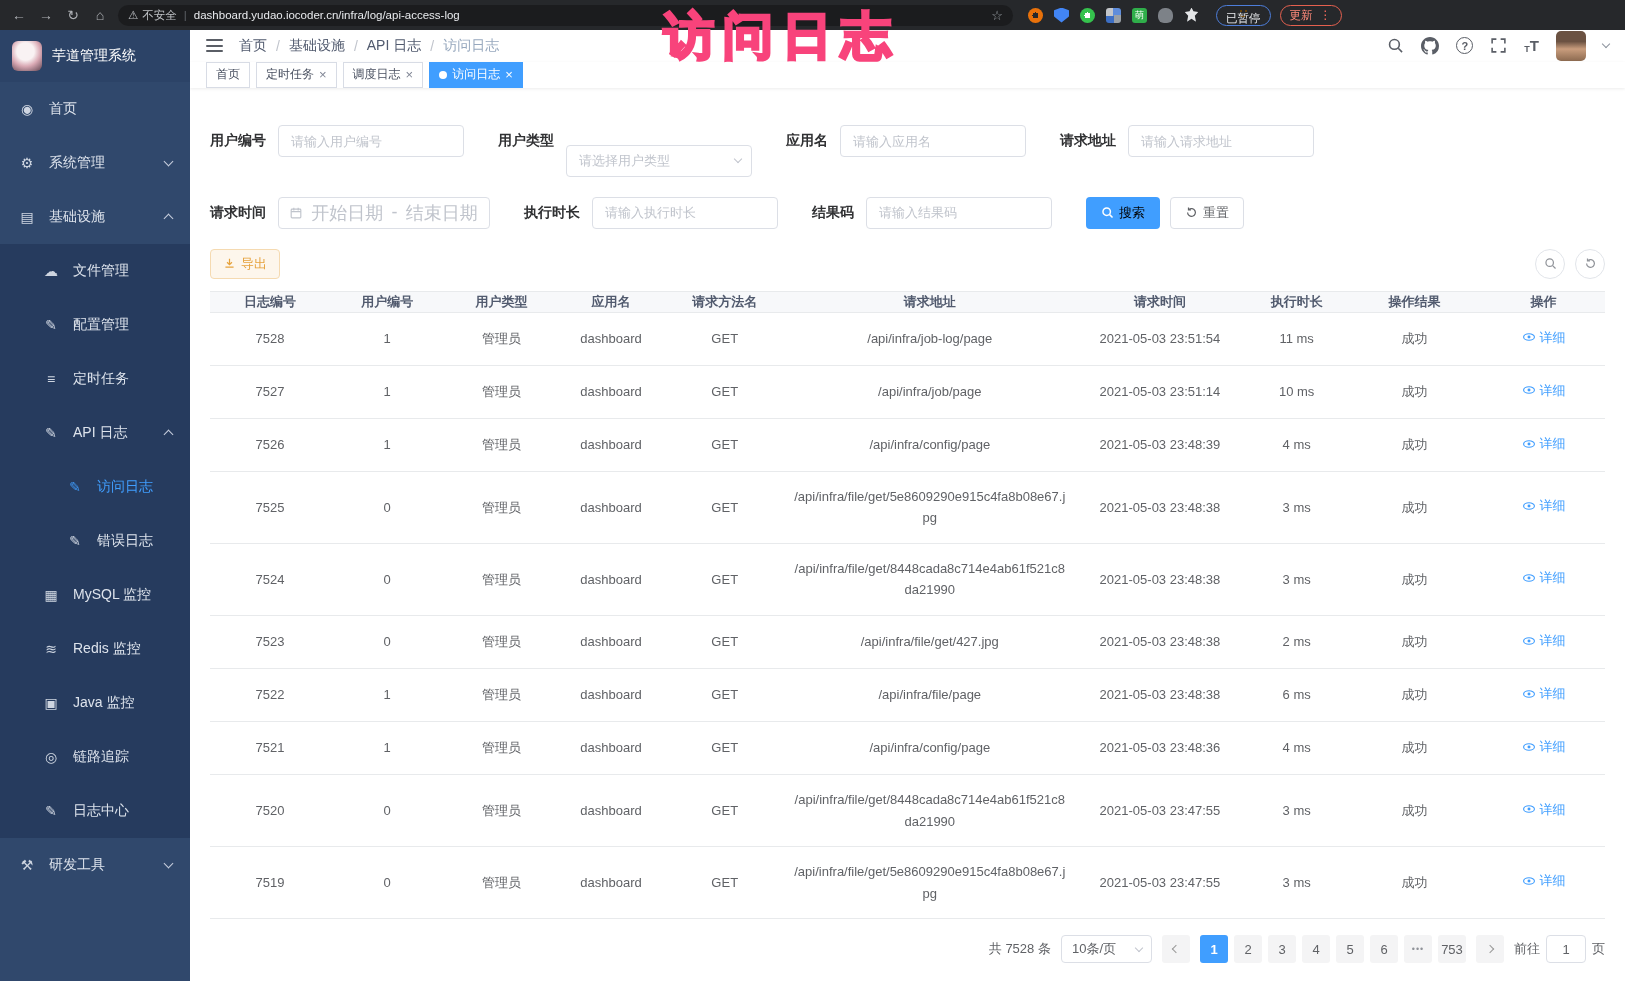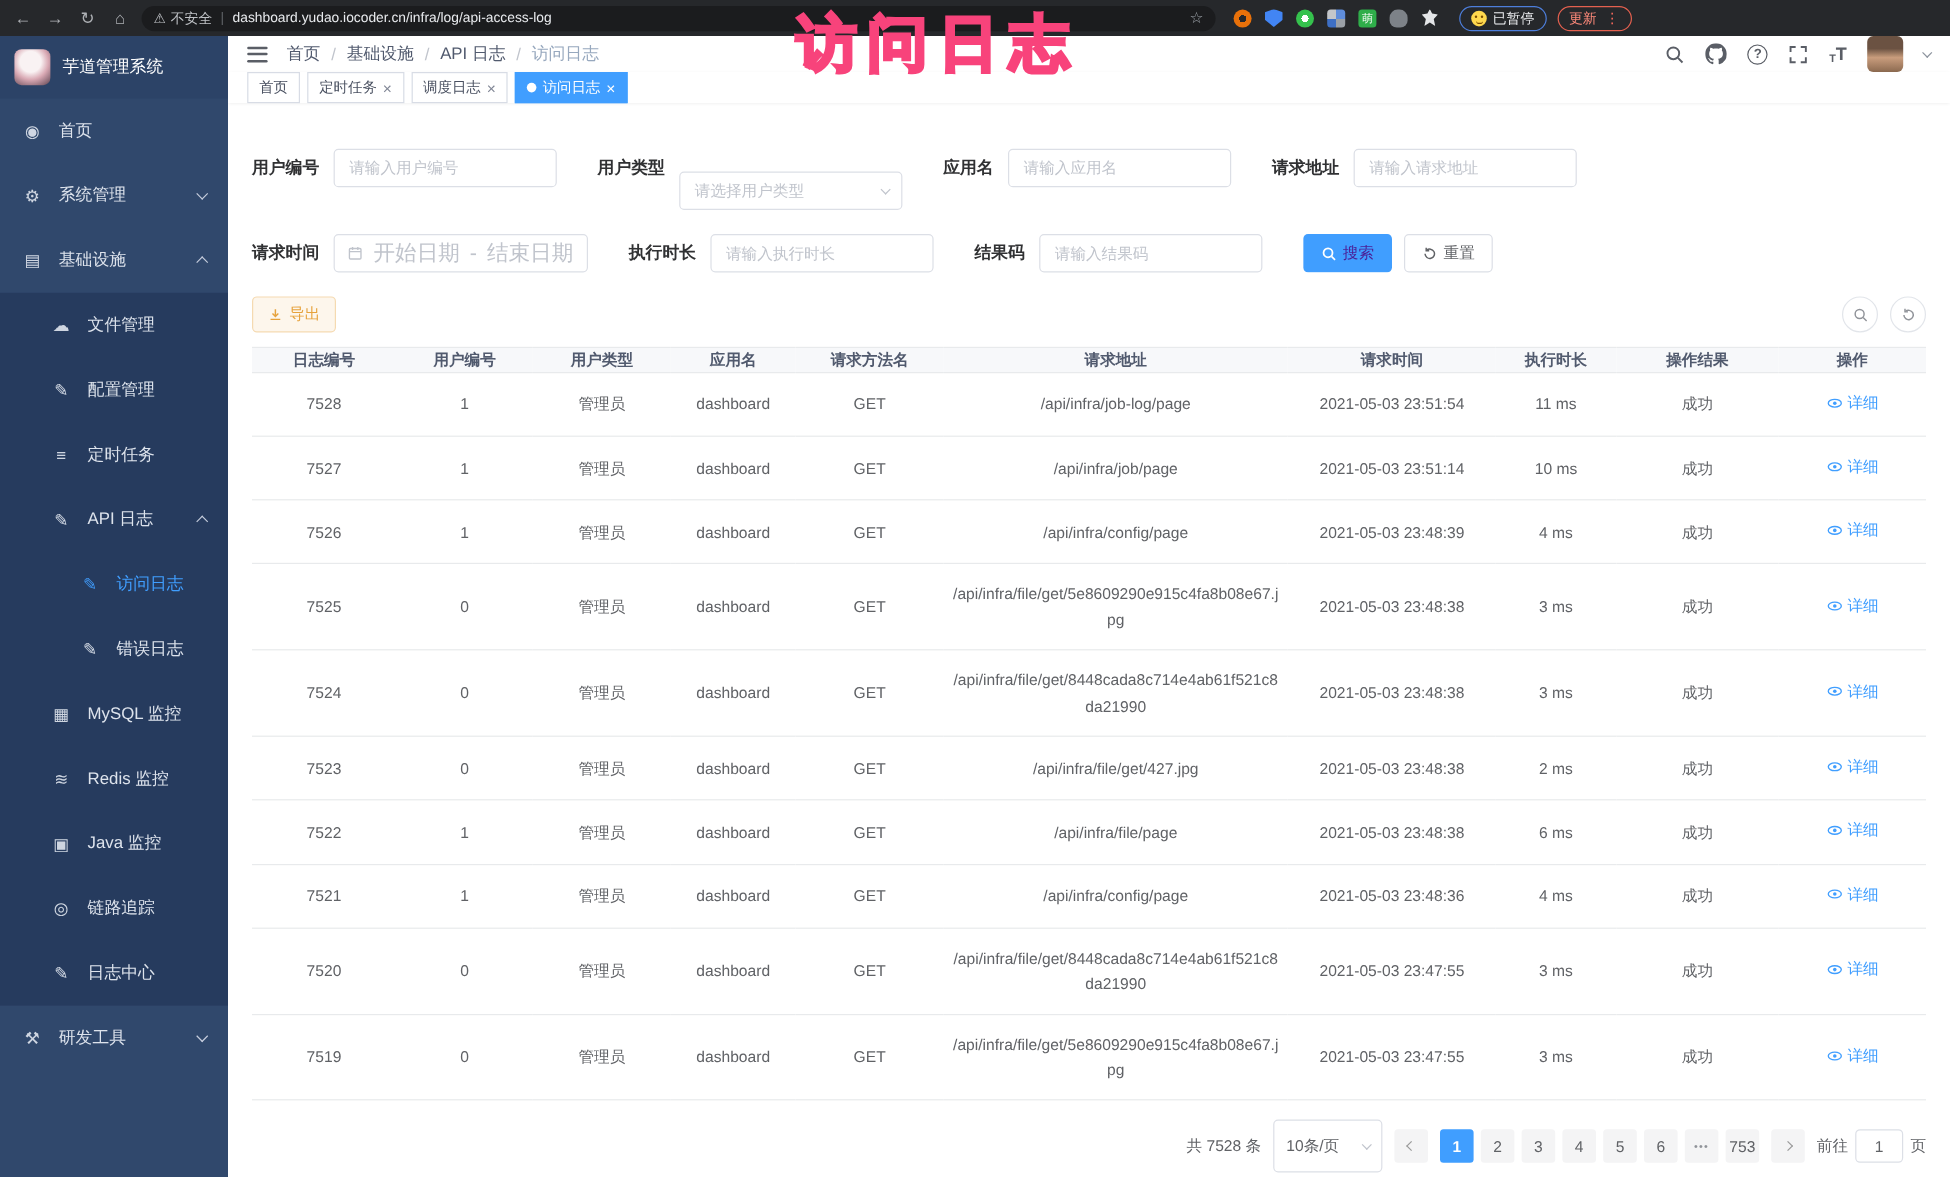--- a/index.html
+++ b/index.html
@@ -17,21 +17,21 @@
   .ext{display:flex;gap:11px;align-items:center;margin-left:6px;}
   .xi{width:15px;height:15px;border-radius:50%;}
   .xi-donut{background:radial-gradient(circle,#26282b 0 3px,#e8710a 3px 7.5px);}
   .xi-shield{background:#4285f4;border-radius:3px 3px 7px 7px;clip-path:polygon(50% 0,100% 18%,100% 60%,50% 100%,0 60%,0 18%);}
   .xi-green{background:radial-gradient(circle,#fff 0 3px,#35c24d 3px 7.5px);}
   .xi-grid{background:conic-gradient(#5f8ddb 0 25%,#9aa0a6 0 50%,#3d6fc4 0 75%,#c3c6ca 0);border-radius:3px;}
   .xi-meng{background:#2fae4a;border-radius:3px;color:#fff;font-size:9px;display:flex;align-items:center;justify-content:center;}
   .xi-ghost{background:#7d8288;border-radius:45% 45% 40% 40%;}
   .xi-paw{background:#e4e6e8;clip-path:polygon(50% 0,63% 25%,95% 30%,72% 55%,80% 95%,50% 75%,20% 95%,28% 55%,5% 30%,37% 25%);}
   .pill{height:21px;display:flex;align-items:center;gap:5px;padding:0 9px;font-size:11.5px;border-radius:11px;white-space:nowrap;}
-  .pill-paused{border:1.5px solid #4d7edb;color:#e8eaed;margin-left:8px;}
+  .pill-paused{border:1.5px solid #4d7edb;color:#e8eaed;margin-left:8px;flex-direction:column;}
   .face{width:13px;height:13px;border-radius:50%;background:radial-gradient(circle at 50% 38%,#ffd84d 0 70%,#f0a830 100%);position:relative;}
   .face::before{content:"";position:absolute;left:3px;top:4px;width:2px;height:2px;background:#7a4b00;border-radius:50%;box-shadow:5px 0 0 #7a4b00;}
   .face::after{content:"";position:absolute;left:3.5px;top:7px;width:6px;height:3px;border-bottom:1.4px solid #7a4b00;border-radius:0 0 6px 6px;}
   .pill-update{border:1.5px solid #e4604f;color:#ff8a7a;gap:7px;}
   .kebab{color:#ff6b5e;font-size:12px;}
 
   
   .app{display:flex;height:951px;}
 
   
@@ -78,36 +78,36 @@
   .f-row{display:flex;align-items:center;gap:34px;margin-bottom:20px;flex-wrap:nowrap;}
   .f-item{display:flex;align-items:center;gap:12px;}
   .f-label{font-size:14px;font-weight:700;color:#303133;white-space:nowrap;}
   .f-input{width:186px;height:32px;border:1px solid #dcdfe6;border-radius:4px;padding:0 12px;font-size:13px;color:#606266;outline:none;}
   .f-input::placeholder{color:#c0c4cc;}
   .f-select{width:186px;height:32px;border:1px solid #dcdfe6;border-radius:4px;padding:0 10px 0 12px;font-size:13px;color:#c0c4cc;display:flex;align-items:center;cursor:pointer;margin-top:39px;}
   .f-select .caret{margin-left:auto;border-color:#c0c4cc;}
   .f-range{width:212px;height:32px;border:1px solid #dcdfe6;border-radius:4px;padding:0 10px;font-size:18px;color:#c0c4cc;display:flex;align-items:center;gap:7px;cursor:pointer;}
   .f-range .ph{flex:1;text-align:center;}
   .btn{height:32px;padding:0 14px;border-radius:4px;font-size:13px;display:inline-flex;align-items:center;gap:5px;cursor:pointer;border:1px solid transparent;}
-  .btn-primary{background:#409eff;color:#4c1d95;}
+  .btn-primary{background:#409eff;color:#000000;}
   .btn-plain{background:#fff;border-color:#dcdfe6;color:#606266;}
   .btn-export{height:30px;background:#fdf6ec;border-color:#f5dab1;color:#e6a23c;padding:0 12px;}
   .f-buttons{display:flex;gap:10px;}
 
   .toolbar{display:flex;align-items:center;margin:0 0 12px;}
   .tool-circles{margin-left:auto;display:flex;gap:10px;}
   .circle-btn{width:30px;height:30px;border-radius:50%;border:1px solid #e2e5ea;background:#fff;color:#606266;display:flex;align-items:center;justify-content:center;cursor:pointer;}
 
   table{width:100%;border-collapse:collapse;table-layout:fixed;font-size:13px;color:#606266;}
   thead th{background:#f7f8fa;color:#515a6e;font-weight:700;padding:1px 6px;text-align:center;border-top:1px solid #e8eaec;border-bottom:1px solid #e8eaec;}
   tbody td{padding:14px 8px;text-align:center;border-bottom:1px solid #e8eaec;line-height:1.65;word-break:break-all;}
   .detail-link{color:#409eff;display:inline-flex;align-items:center;gap:4px;cursor:pointer;white-space:nowrap;}
 
   .pagination{display:flex;justify-content:flex-end;align-items:center;gap:10px;margin:16px 0 18px;font-size:13px;color:#606266;}
-  .pg-size{height:44px;border:1px solid #dcdfe6;border-radius:4px;display:flex;align-items:center;gap:20px;padding:0 9px 0 10px;cursor:pointer;}
+  .pg-size{height:28px;border:1px solid #dcdfe6;border-radius:4px;display:flex;align-items:center;gap:20px;padding:0 9px 0 10px;cursor:pointer;}
   .pg-size .caret{border-color:#c0c4cc;}
   .pg-arrow{min-width:28px;height:28px;border-radius:3px;background:#f4f4f5;border:none;display:flex;align-items:center;justify-content:center;cursor:pointer;}
   .pg-arrow .chv{width:6px;height:6px;border-right:1.5px solid #999;border-bottom:1.5px solid #999;}
   .chv-l{transform:rotate(135deg);}
   .chv-r{transform:rotate(-45deg);}
   .pg-pages{display:flex;gap:6px;}
   .pg-btn{min-width:28px;height:28px;border:none;border-radius:3px;background:#f4f4f5;color:#606266;font-size:13px;cursor:pointer;}
   .pg-btn.active{background:#409eff;color:#fff;font-weight:700;}
   .pg-btn.ellipsis{letter-spacing:1px;color:#909399;font-size:9px;}
   .pg-goto{display:flex;align-items:center;gap:6px;}

